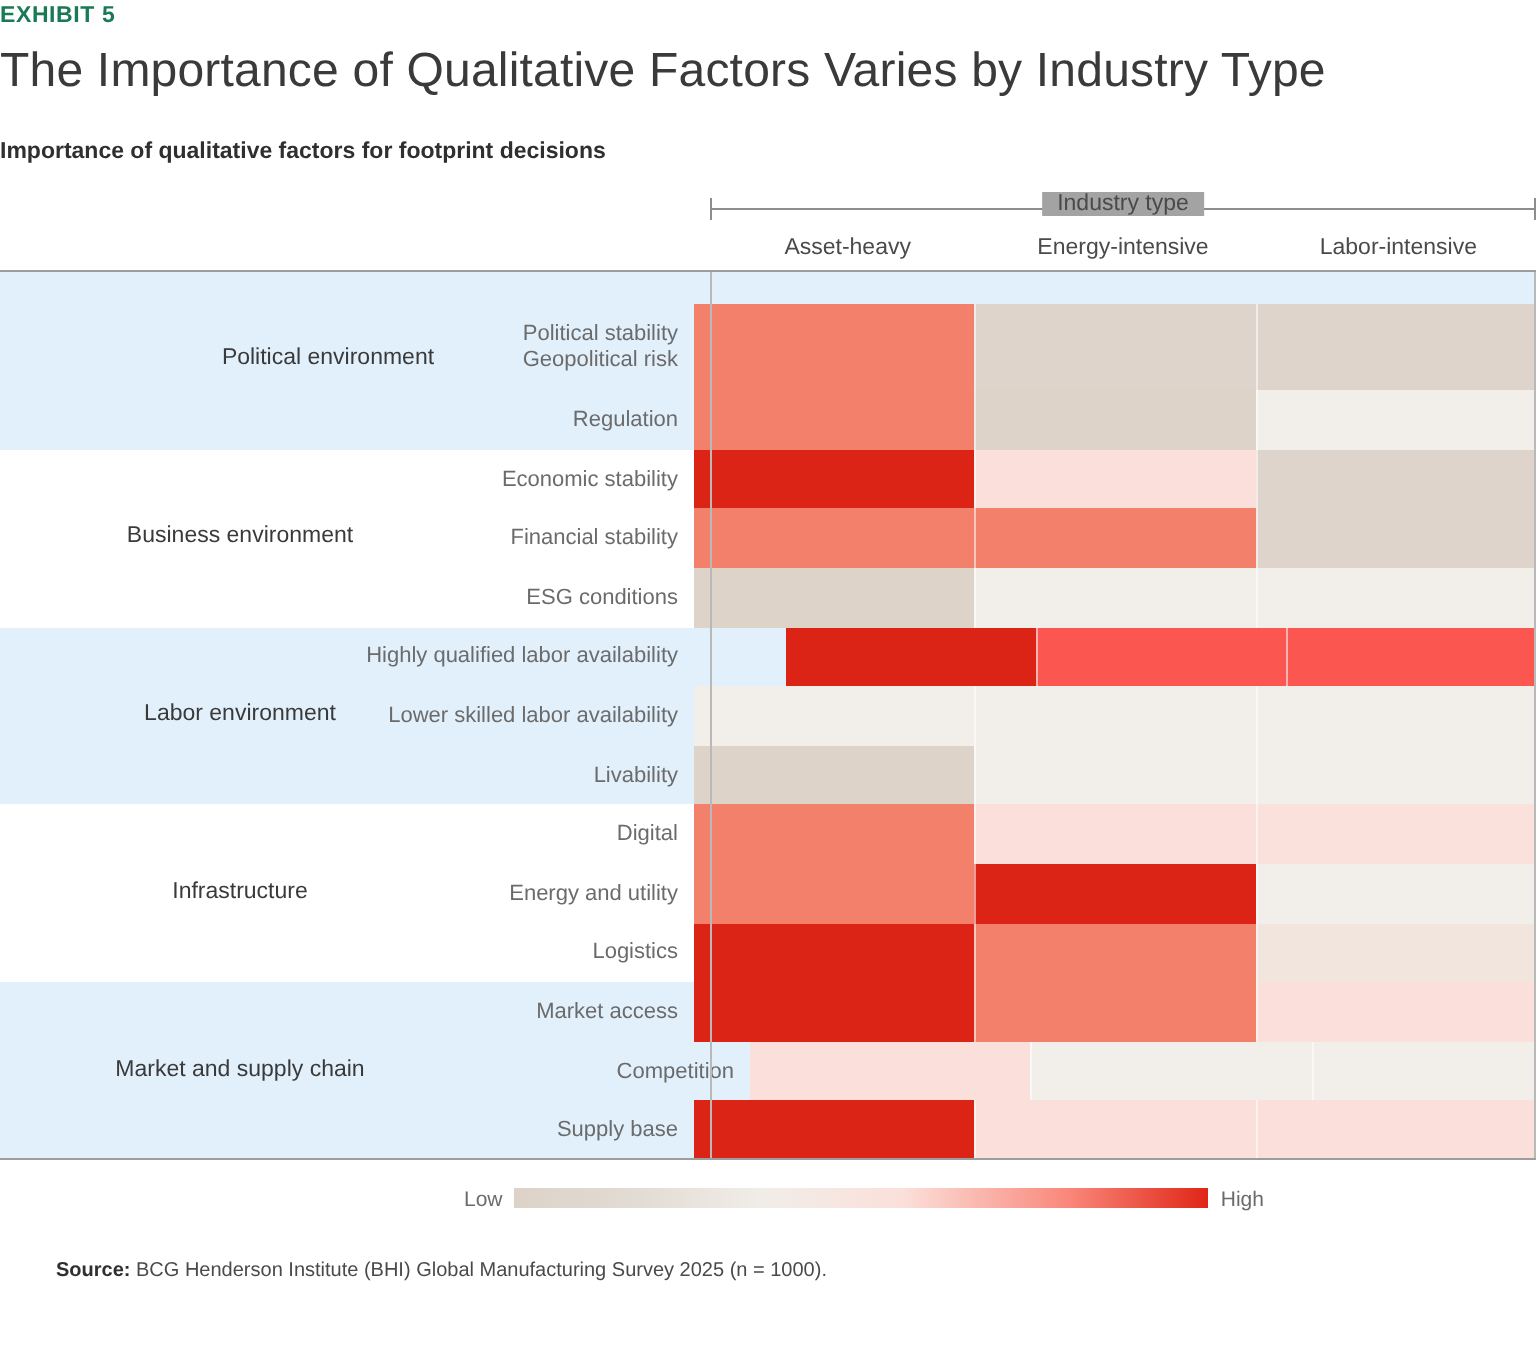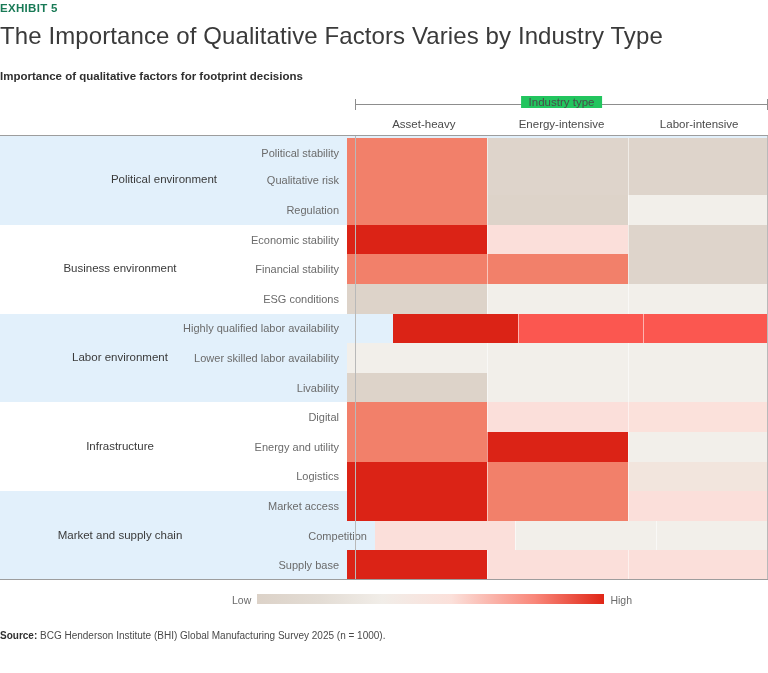--- a/index.html
+++ b/index.html
@@ -40,21 +40,21 @@
   .col-group .rule{
     position:absolute;top:8px;left:0;width:100%;height:1px;background:#8d8d8d;
   }
   .col-group .tick-l,.col-group .tick-r{
     position:absolute;top:3px;width:1px;height:11px;background:#8d8d8d;
   }
   .col-group .tick-l{left:0;}
   .col-group .tick-r{right:0;}
   .col-group .gl-text{
     position:absolute;left:50%;top:0;transform:translateX(-50%);
-    background:#22c55e;padding:0 8px;
+    background:#a3a3a3;padding:0 8px;
     font-size:11.5px;color:#4a4a4a;white-space:nowrap;
   }
 
   .col-headers{
     position:absolute;left:355px;top:118px;width:413px;height:16px;
     display:flex;
   }
   .col-headers .ch{
     flex:1 1 0;text-align:center;
     font-size:11.5px;color:#4a4a4a;white-space:nowrap;
@@ -124,21 +124,21 @@
   .legend .ramp{
     flex:1 1 auto;height:10px;
     background:linear-gradient(to right,#DCD2C8 0%,#E3DCD4 18%,#F1EDE8 36%,#FBE0DA 56%,#F9877A 80%,#E02616 100%);
   }
 
   
   .foot{
     position:absolute;left:0;top:629px;width:768px;
     font-size:10px;line-height:14.5px;color:#4a4a4a;
   }
-  .foot b{color:#2f2f2f;}
+  .foot b{color:#2f2f2f;padding-left:28px;}
   .foot .line{display:block;}
 </style>
 </head>
 <body>
 
 <div class="exhibit-label">EXHIBIT 5</div>
 <div class="main-title">The Importance of Qualitative Factors Varies by Industry Type</div>
 <div class="subtitle">Importance of qualitative factors for footprint decisions</div>
 
 <div class="col-group">
@@ -151,30 +151,30 @@
 <div class="col-headers" id="col-headers">
     <div class="ch">Asset-heavy</div>
     <div class="ch">Energy-intensive</div>
     <div class="ch">Labor-intensive</div>
   </div>
 
 <div class="plot-rule-top"></div>
 <div class="grid" id="grid">
     <div class="band alt" style="top: 0px; height: 88.8px;"></div>
     <div class="group-label" style="top: 37.4px; margin-left: 44px;">Political environment</div>
-    <div class="row" style="top: 2px;">
+    <div class="row" style="top: 16px;">
       <div class="row-label">Political stability</div>
       <div class="cells">
         <div class="cell" title="Political stability / Asset-heavy" style="background: rgb(242, 128, 106);"></div>
         <div class="cell" title="Political stability / Energy-intensive" style="background: rgb(222, 212, 203);"></div>
         <div class="cell" title="Political stability / Labor-intensive" style="background: rgb(222, 212, 203);"></div>
       </div>
     </div>
     <div class="row" style="top: 29.6px;">
-      <div class="row-label">Qualitative risk</div>
+      <div class="row-label">Geopolitical risk</div>
       <div class="cells">
         <div class="cell" title="Geopolitical risk / Asset-heavy" style="background: rgb(242, 128, 106);"></div>
         <div class="cell" title="Geopolitical risk / Energy-intensive" style="background: rgb(222, 212, 203);"></div>
         <div class="cell" title="Geopolitical risk / Labor-intensive" style="background: rgb(222, 212, 203);"></div>
       </div>
     </div>
     <div class="row" style="top: 59.2px;">
       <div class="row-label">Regulation</div>
       <div class="cells">
         <div class="cell" title="Regulation / Asset-heavy" style="background: rgb(242, 128, 106);"></div>

